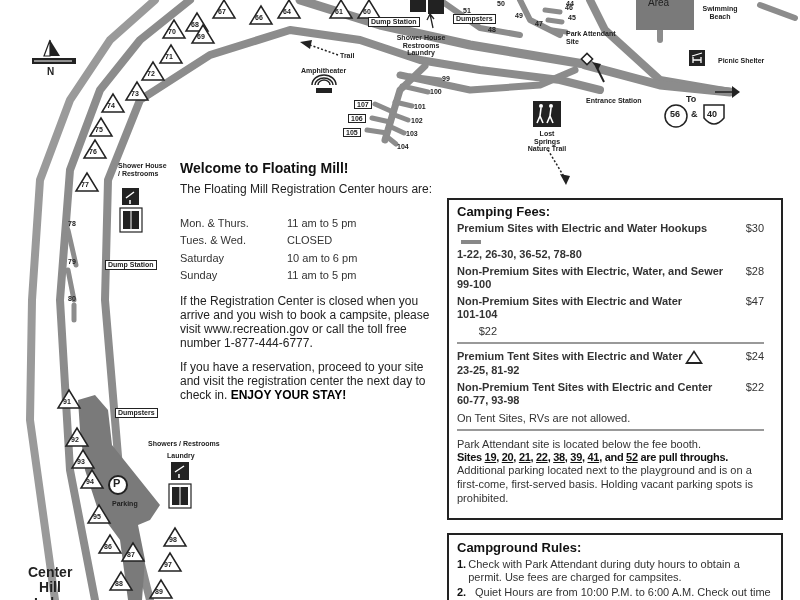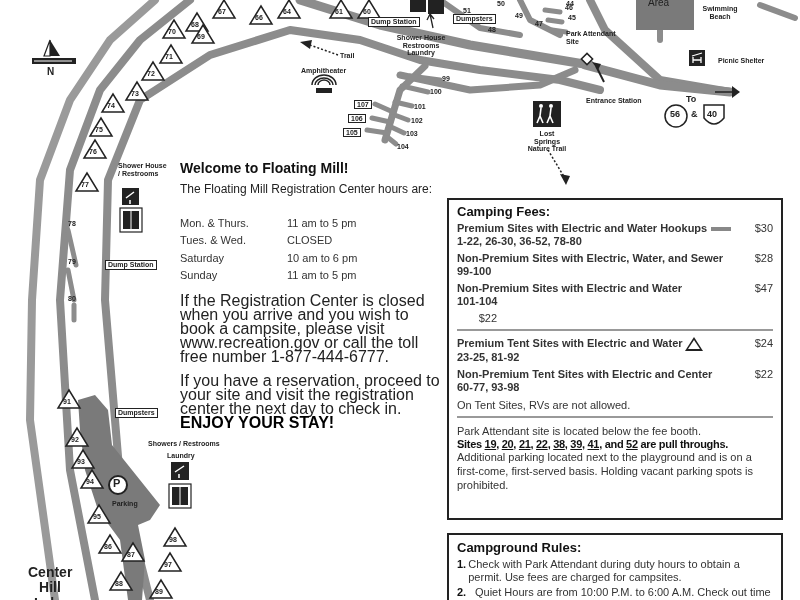--- a/index.html
+++ b/index.html
@@ -9,23 +9,23 @@
   .lbl-small { font-size:7px; }
   .lbl-med { font-size:14px;margin-top:17px; }
   .boxed { border:1px solid #222; padding:0 2px; background:#fff; font-size:7px; font-weight:bold; }
   .sitenum { position:absolute; font-size:7px; font-weight:bold; }
   .welcome { position:absolute; left:180px; top:160px; width:260px; }
   .welcome h1 { font-size:14px; font-weight:bold; margin:0 0 6px 0; color:#111; }
   .welcome .sub { font-size:12px; margin:0 0 18px 0; color:#222; }
   .hours { font-size:11px; color:#333; }
   .hours .row { display:flex; height:17.5px; align-items:center; }
   .hours .day { width:107px; }
-  .para { font-size:16px; line-height:14px; margin:10px 0 0 0; color:#222; }
+  .para { font-size:12px; line-height:14px; margin:10px 0 0 0; color:#222; }
   .para b { font-weight:bold; color:#000; }
-  .feebox { position:absolute; left:447px; top:198px; width:336px; height:322px; border:2px solid #222; box-sizing:border-box; padding:4px 8px 0 8px; background:#fff; }
+  .feebox { position:absolute; left:447px; top:198px; width:336px; height:322px; border:2px solid #222; box-sizing:border-box; padding:4px 17px 0 8px; background:#fff; }
   .feebox h2, .rulebox h2 { font-size:13px; font-weight:bold; margin:0 0 3px 0; color:#111; }
   .fee { display:flex; justify-content:space-between; font-size:11px; color:#333; line-height:13px; margin-bottom:4px; }
   .fee .desc { flex:1;font-weight:bold; }
   .fee .price { width:40px; text-align:right; }
   .swatch-bar { display:inline-block; width:20px; height:4px; background:#888; vertical-align:middle; margin-left:4px; }
   .swatch-box { display:inline-block; width:14px; height:11px; border:1.5px solid #222; vertical-align:middle; margin-left:4px; box-sizing:border-box; }
   .swatch-tri { display:inline-block; width:0; height:0; border-left:9px solid transparent; border-right:9px solid transparent; border-bottom:14px solid #222; position:relative; vertical-align:middle; margin-left:2px; }
   .swatch-tri::after { content:""; position:absolute; left:-6px; top:3px; border-left:6px solid transparent; border-right:6px solid transparent; border-bottom:9px solid #fff; }
   .hr { height:2px; background:#999; margin:4px 0 6px 0; }
   .note { font-size:11px; color:#333; line-height:14px; }

